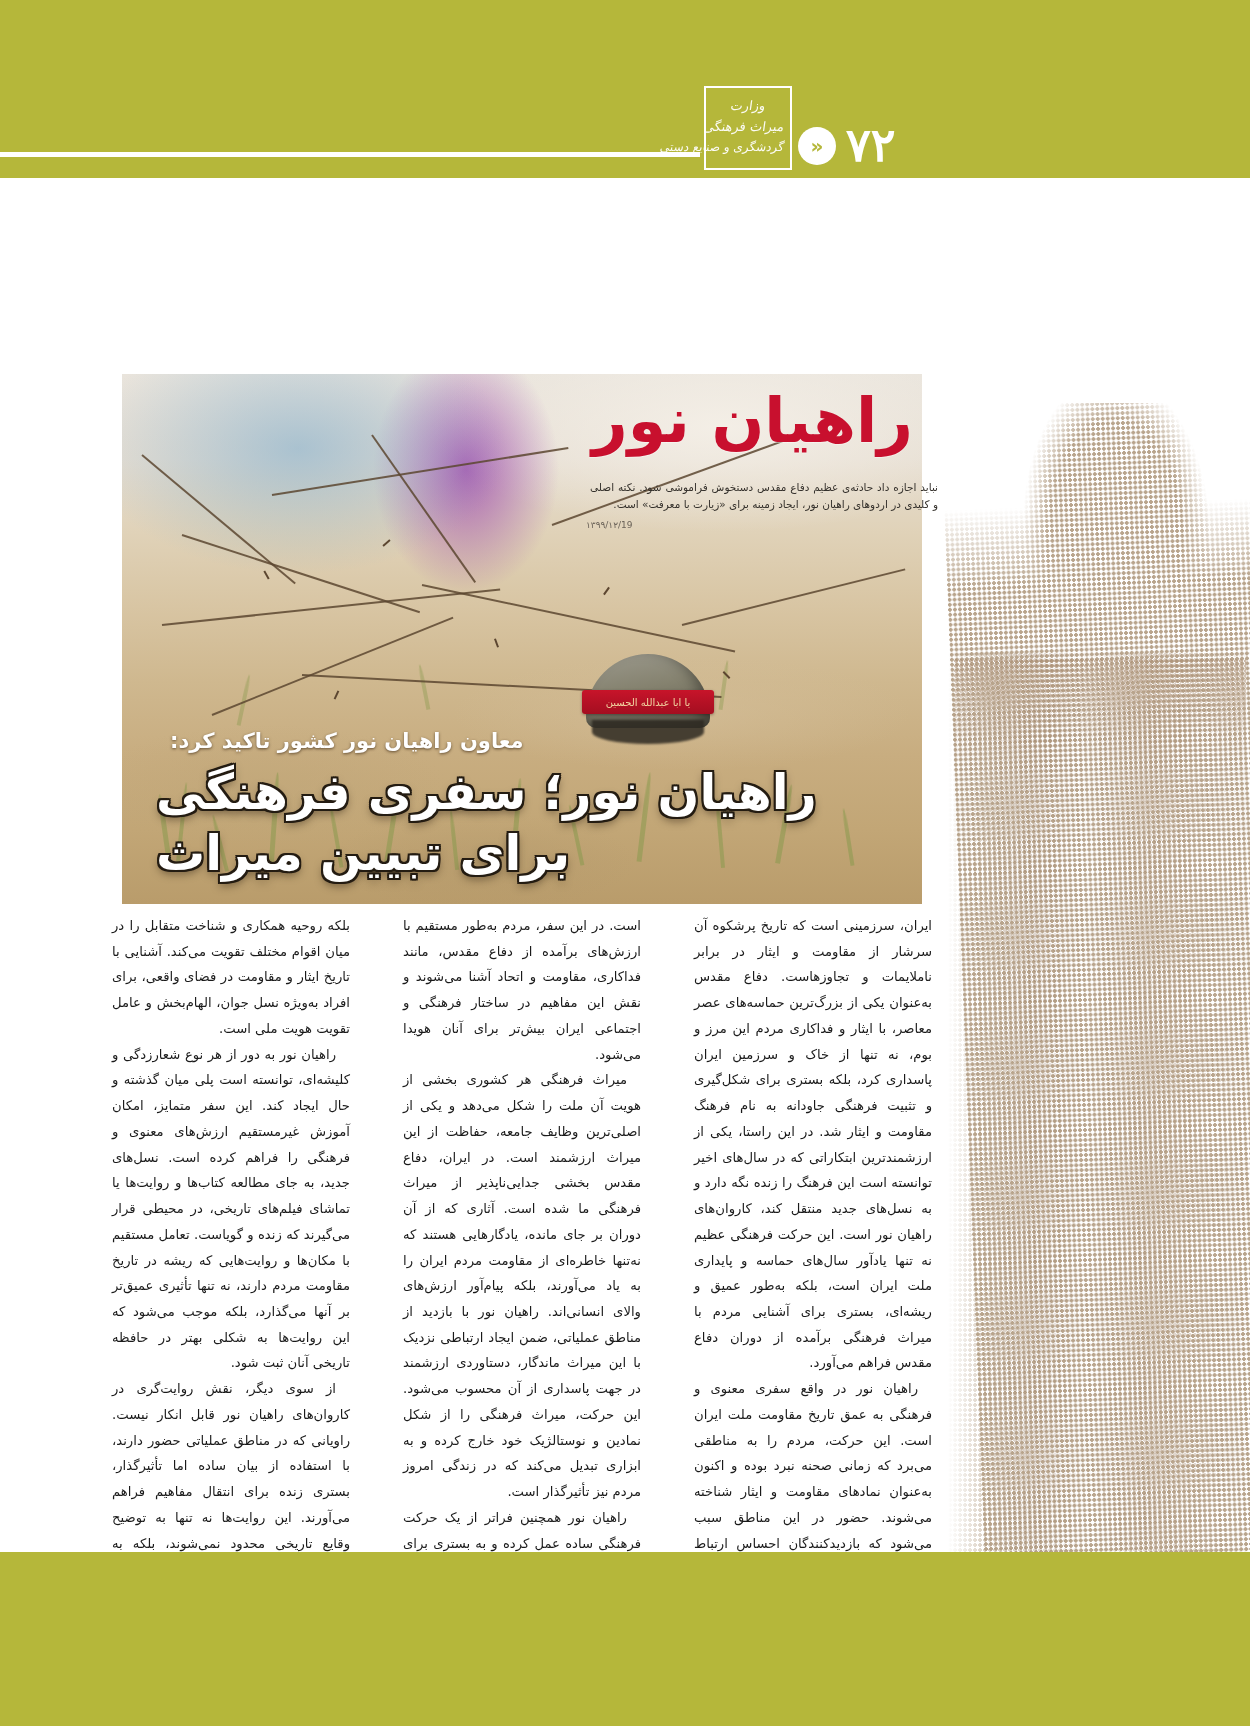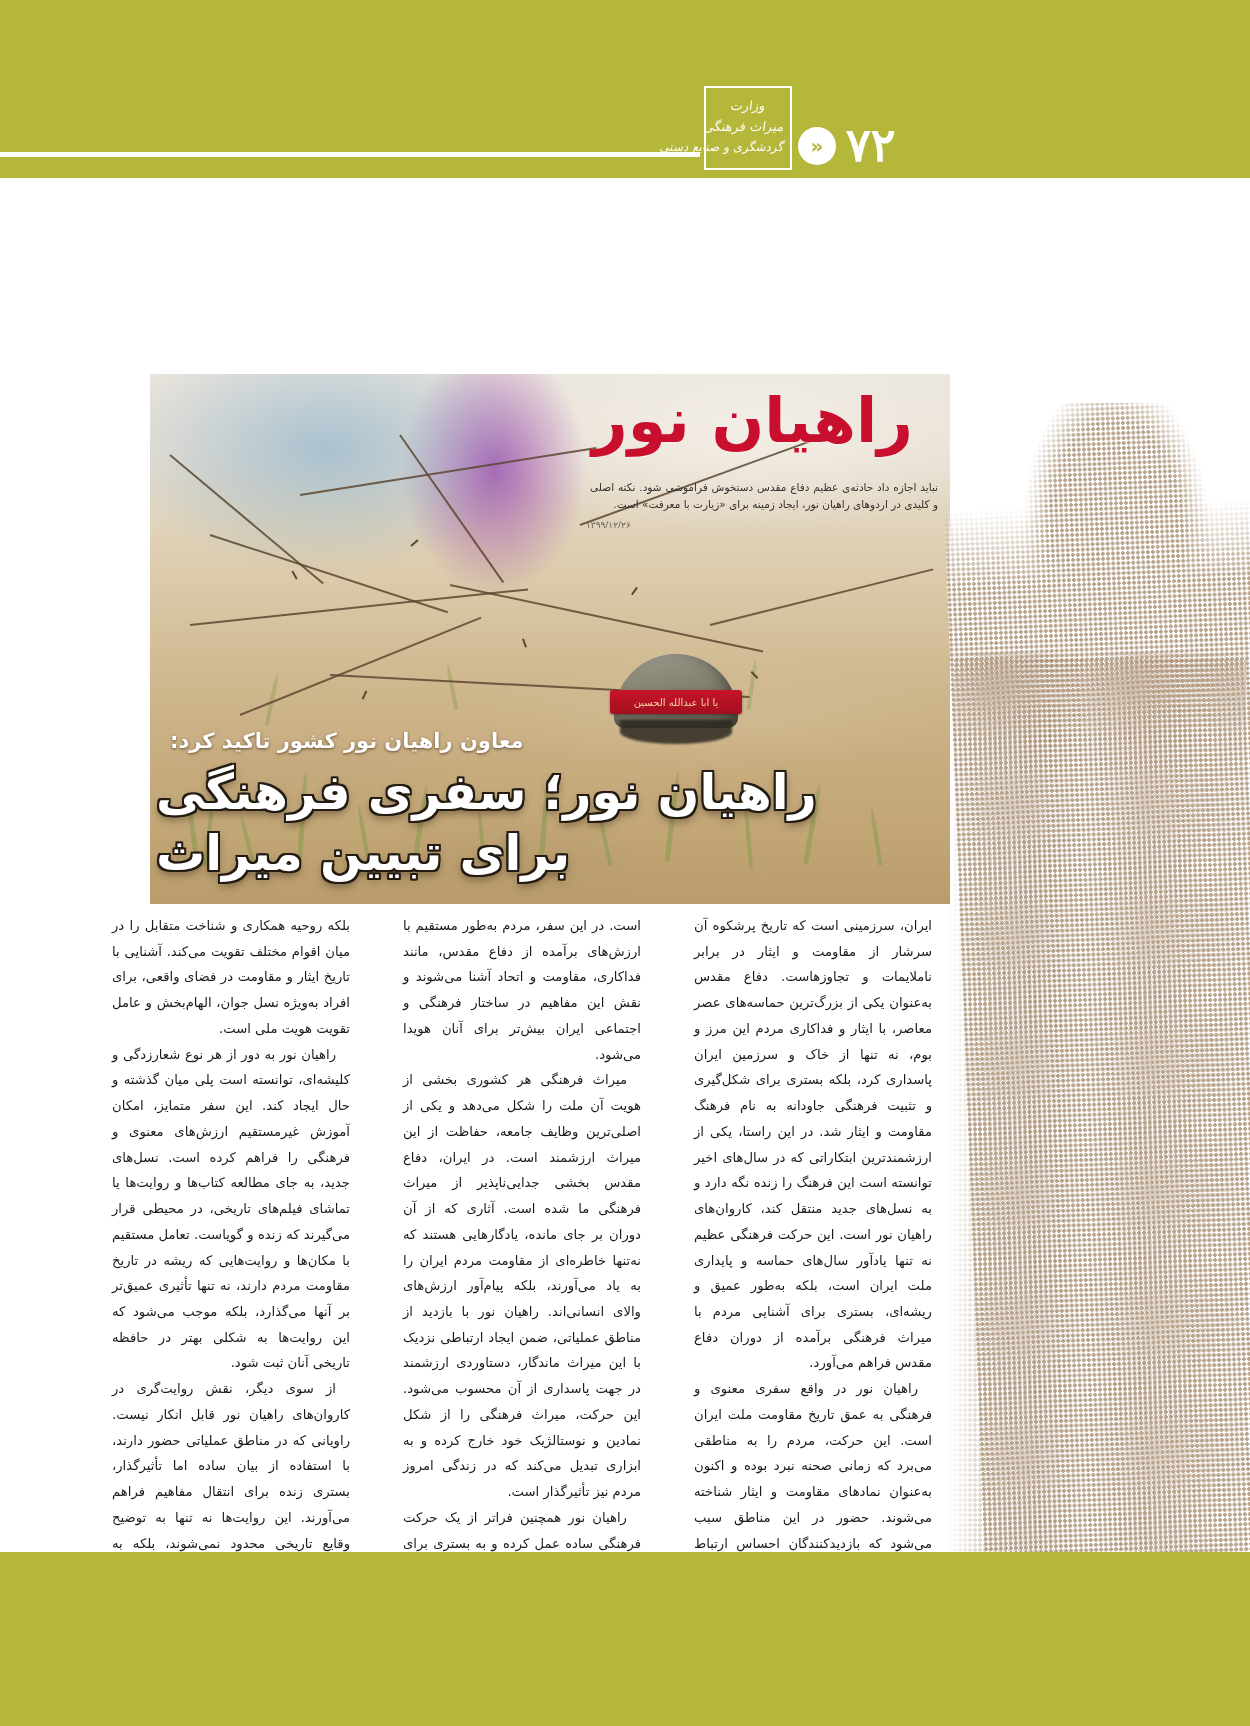--- a/index.html
+++ b/index.html
@@ -55,21 +55,21 @@
     letter-spacing:1px;font-family:Liberation Serif, serif;
   }
 
   
   .page-body{
     position:absolute;left:0;top:178px;width:1250px;height:1374px;background:#ffffff;
   }
 
   
   .hero{
-    position:absolute;left:150px;top:196px;width:800px;height:530px;
+    position:absolute;left:122px;top:196px;width:800px;height:530px;
     overflow:hidden;
     background:
       radial-gradient(ellipse 300px 180px at 22% 14%, rgba(120,170,205,.55), rgba(120,170,205,0) 70%),
       radial-gradient(ellipse 150px 200px at 43% 18%, rgba(150,60,170,.75), rgba(150,60,170,0) 62%),
       radial-gradient(ellipse 420px 150px at 75% 10%, rgba(245,240,232,.9), rgba(245,240,232,0) 70%),
       linear-gradient(180deg,
         #e9e4dc 0%, #e6ded2 16%,
         #e0d2b8 30%, #d8c5a3 44%,
         #cfb88f 58%, #c8ad80 72%,
         #c2a676 86%, #b99c6b 100%);
@@ -300,21 +300,21 @@
       <div class="shadow"></div>
       <div class="band-red">یا ابا عبدالله الحسین</div>
     </div>
   </div>
 
   <div class="masthead">
     <div class="logo">
       <span class="ln">راهیان نور</span>
     </div>
     <div class="deck">نباید اجازه داد حادثه‌ی عظیم دفاع مقدس دستخوش فراموشی شود. نکته اصلی و کلیدی در اردوهای راهیان نور، ایجاد زمینه برای «زیارت با معرفت» است.</div>
-    <div class="deck-date">۱۳۹۹/۱۲/۲۶</div>
+    <div class="deck-date">۱۳۹۹/۱۲/19</div>
   </div>
 
   <div class="kicker">معاون راهیان نور کشور تاکید کرد:</div>
   <div class="headline">
     <span class="hl">راهیان نور؛ سفری فرهنگی برای تبیین میراث</span>
   </div>
 
   <div class="artifact">
     <div class="halftone"></div>
     <div class="vessel"></div>

